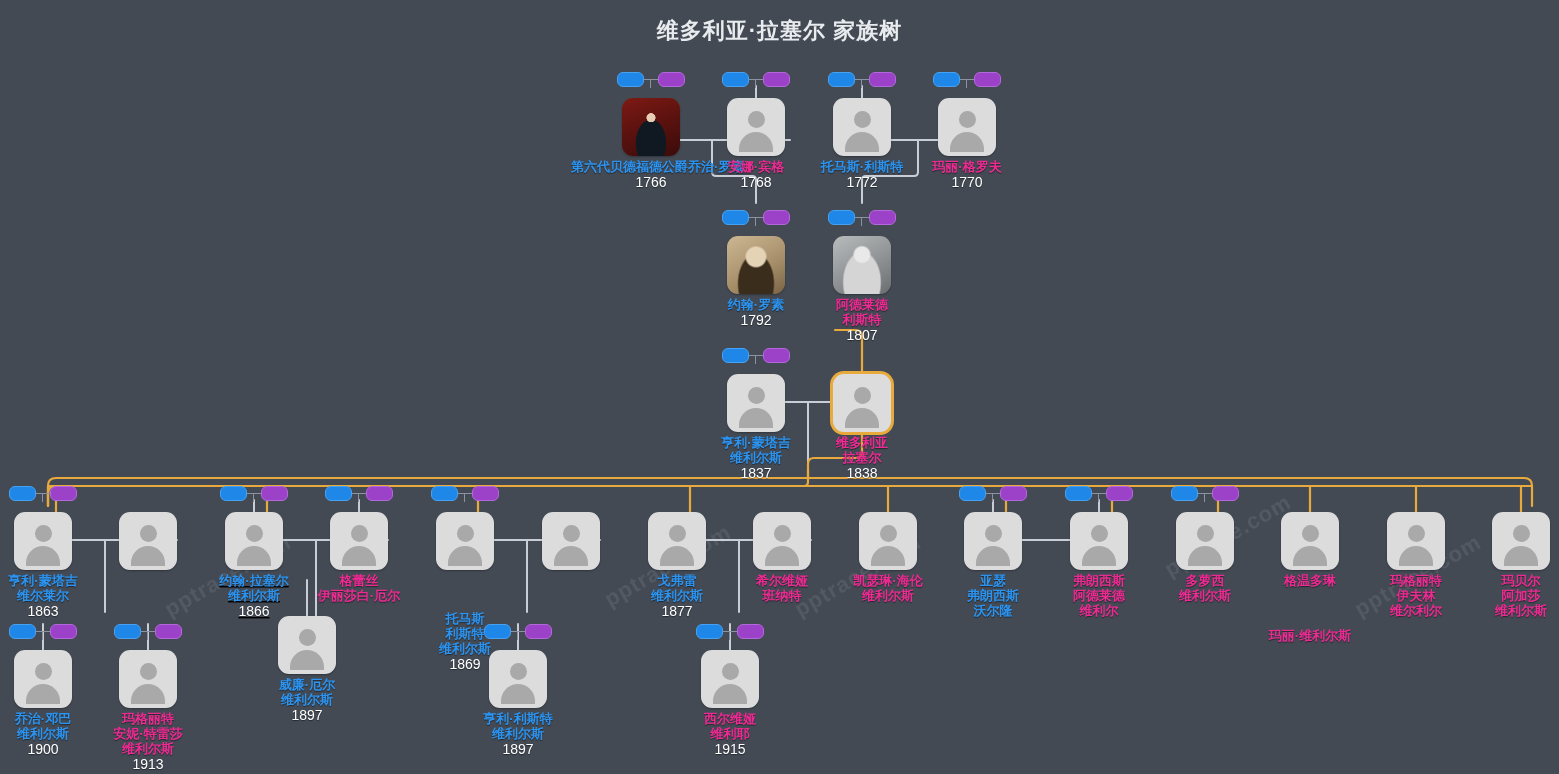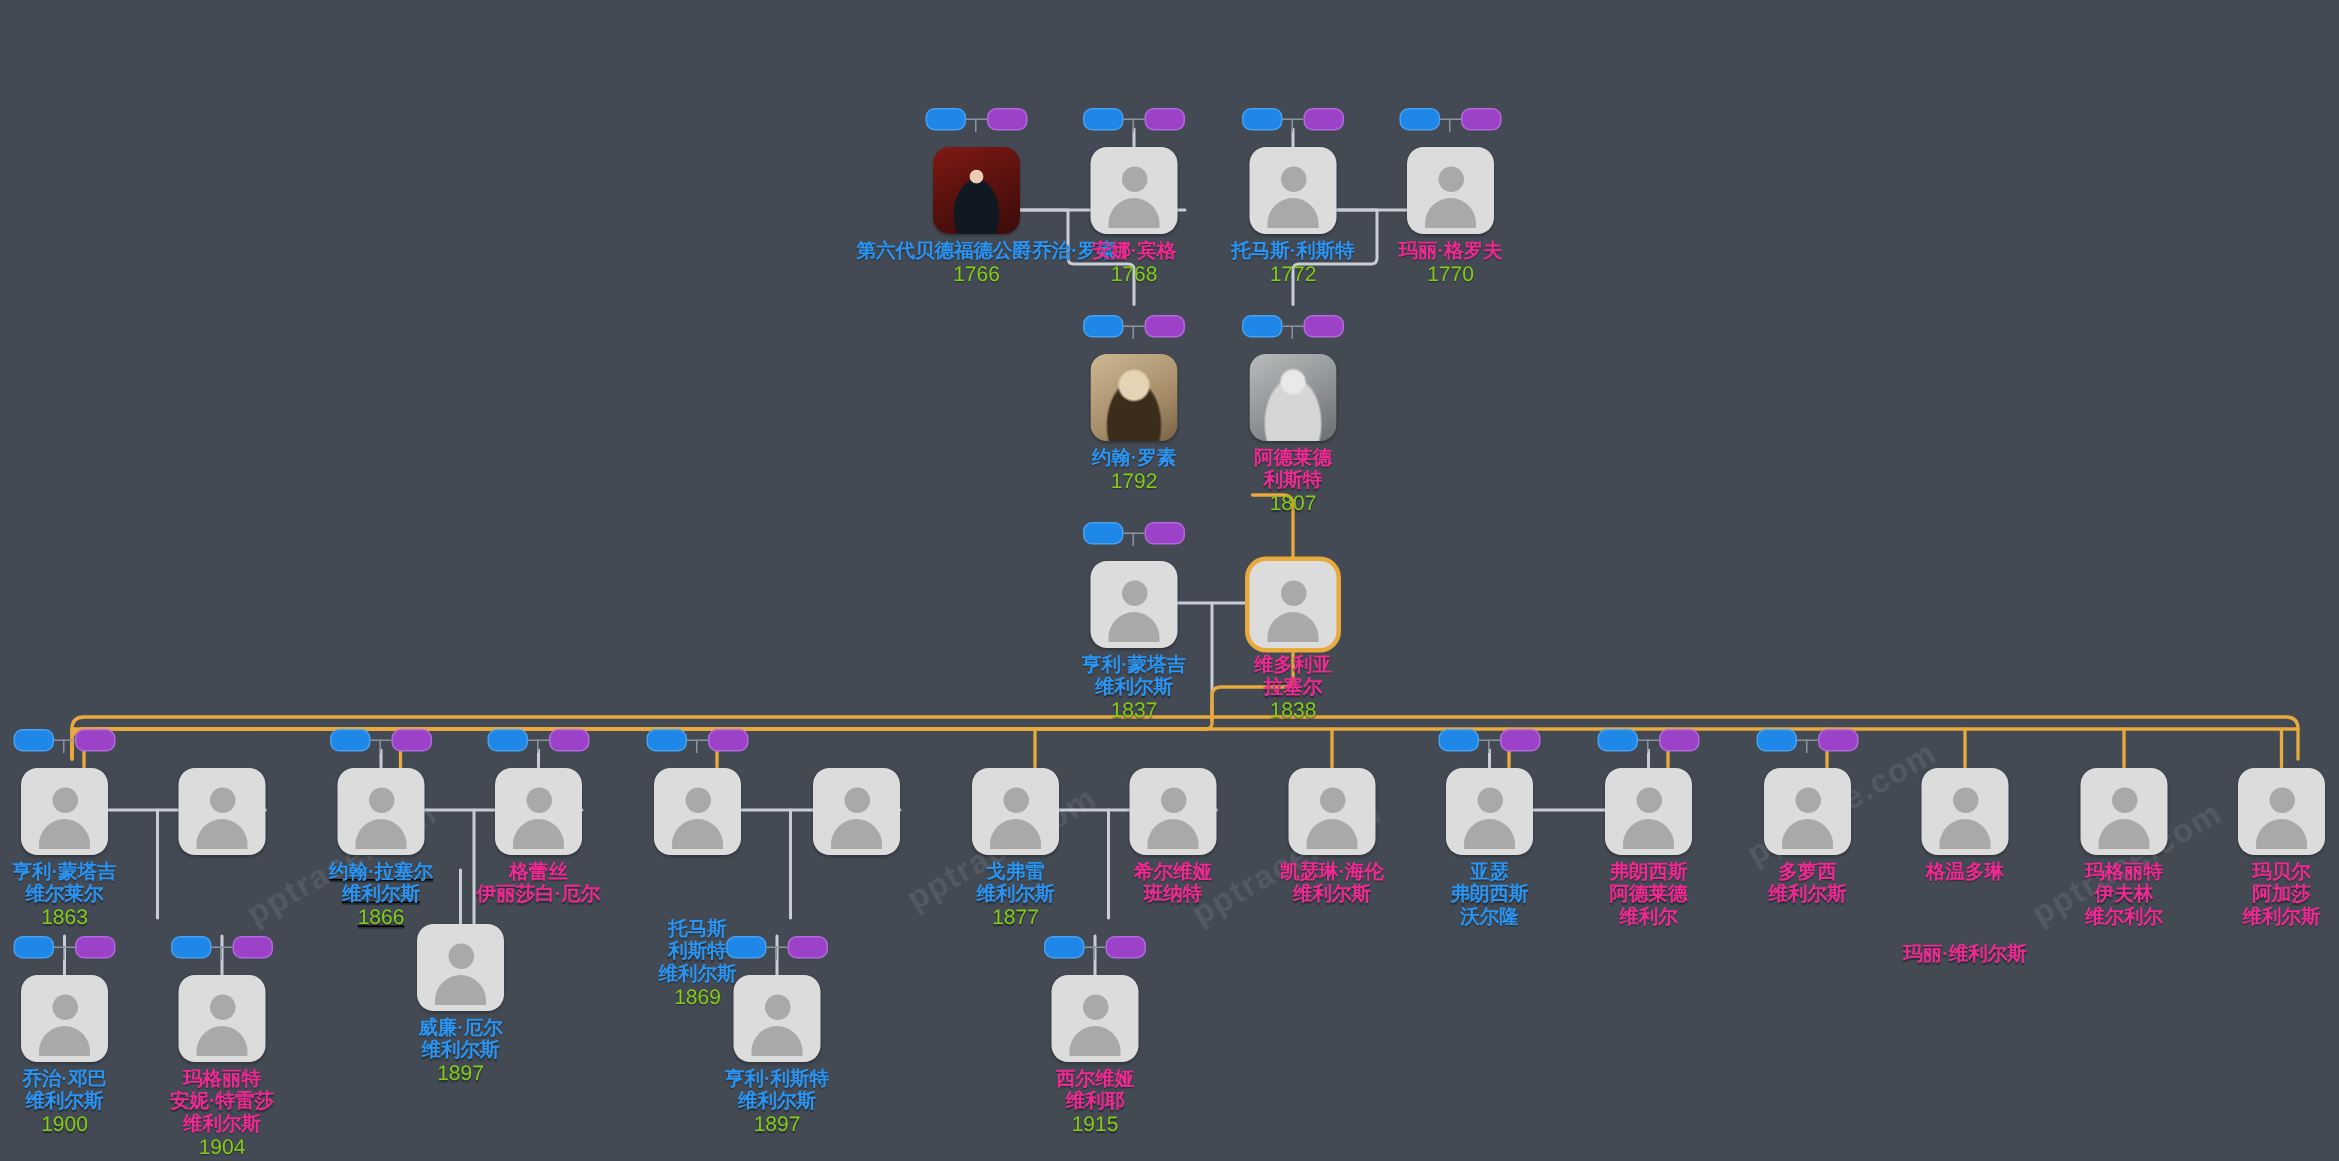--- a/index.html
+++ b/index.html
@@ -50,21 +50,21 @@
   .pbox.photo{background:#5a4a3a;}
   .pbox .ph{position:absolute;inset:0;}
 
   .pname{
     margin-top:3px;font-size:13px;font-weight:700;line-height:15px;
     text-shadow:0 1px 1px rgba(0,0,0,.45);white-space:nowrap;
   }
   .pname.m{color:#2b93f0;}
   .pname.f{color:#ee2a92;}
   .pyear{
-    font-size:14px;color:#84cc16;line-height:17px;font-weight:400;
+    font-size:14px;color:#ffffff;line-height:17px;font-weight:400;
     text-shadow:0 1px 1px rgba(0,0,0,.45);
   }
 
   
   .badges{position:absolute;width:68px;height:16px;margin-left:-34px;}
   .badges i{position:absolute;top:0;width:27px;height:15px;border-radius:6px;display:block;}
   .badges i.b{left:0;background:#3d6f9e;border:1px solid #5b87b3;box-sizing:border-box;}
   .badges i.p{left:41px;background:#6e5187;border:1px solid #8d6fa6;box-sizing:border-box;}
   .badges.on i.b{background:#1f87e8;border-color:#46a1f0;}
   .badges.on i.p{background:#9b42c9;border-color:#b368db;}
@@ -79,20 +79,21 @@
 <body>
 
 <div id="stage">
 
   <div class="wm" style="left:160px;top:600px;">pptrace.com</div>
   <div class="wm" style="left:600px;top:590px;">pptrace.com</div>
   <div class="wm" style="left:790px;top:600px;">pptrace.com</div>
   <div class="wm" style="left:1160px;top:560px;">pptrace.com</div>
   <div class="wm" style="left:1350px;top:600px;">pptrace.com</div>
 
+  <div class="title">维多利亚·拉塞尔 家族树</div>
 
   <svg id="wires">
     <g fill="none" stroke="#c9ced6" stroke-width="2" stroke-linecap="round" stroke-linejoin="round">
 
       <path d="M680,140 H712 V172 Q712,176 716,176 H752 Q756,176 756,180 V203"></path>
       <path d="M785,140 H790"></path>
 
       <path d="M891,140 H918 V172 Q918,176 914,176 H866 Q862,176 862,180 V203"></path>
 
       <path d="M680,140 H727"></path>
@@ -511,21 +512,21 @@
       <div class="person" style="left: 148px; top: 650px;">
         <div class="pbox">
           <div class="head"></div>
           <div class="body"></div>
         </div>
         <div class="pname f">
           <div style="white-space:nowrap;">玛格丽特</div>
           <div style="white-space:nowrap;">安妮·特雷莎</div>
           <div style="white-space:nowrap;">维利尔斯</div>
         </div>
-        <div class="pyear">1904</div>
+        <div class="pyear">1913</div>
       </div>
       <div class="person" style="left: 307px; top: 616px;">
         <div class="pbox">
           <div class="head"></div>
           <div class="body"></div>
         </div>
         <div class="pname m">
           <div style="white-space:nowrap;">威廉·厄尔</div>
           <div style="white-space:nowrap;">维利尔斯</div>
         </div>

